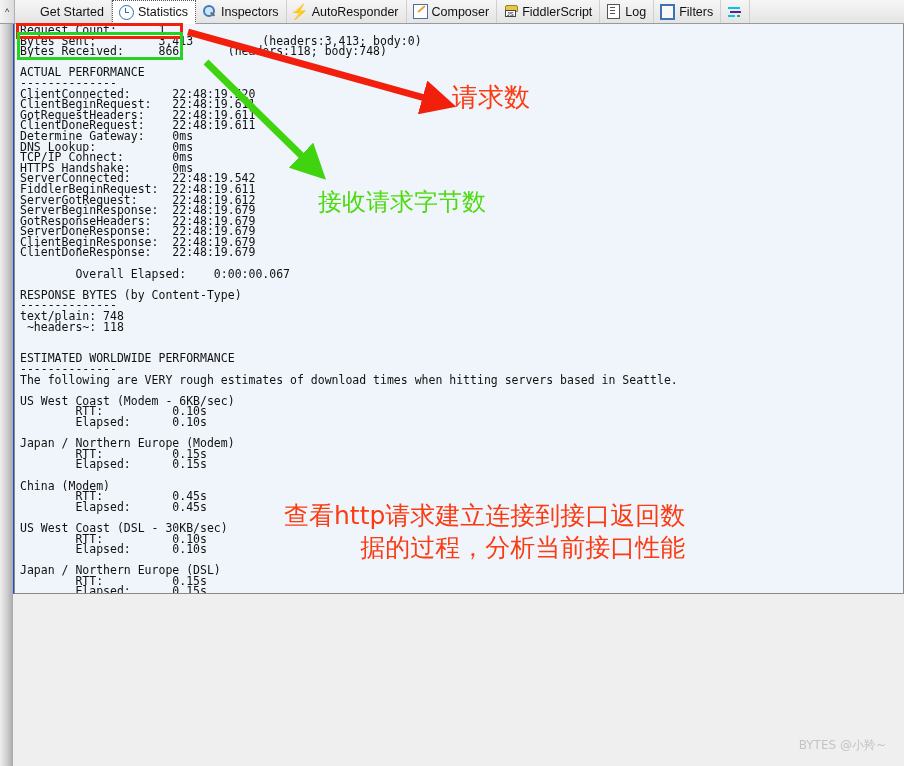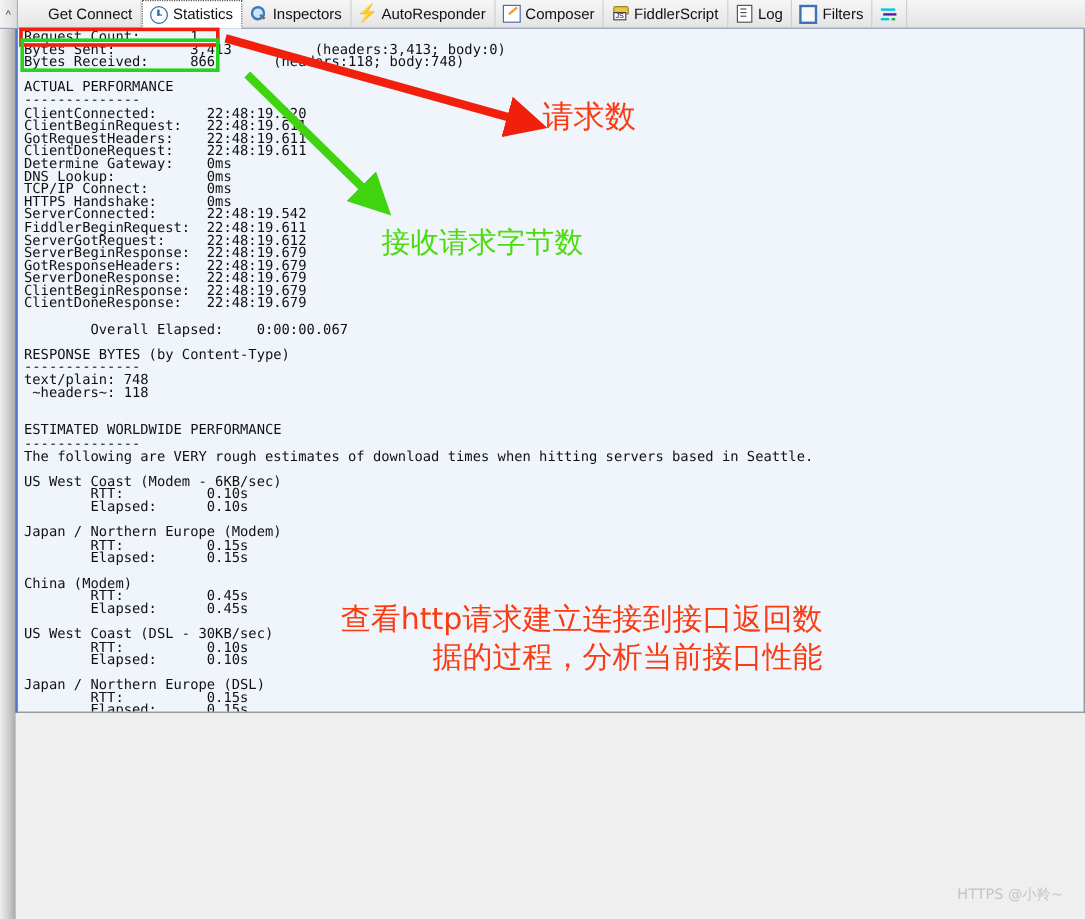--- a/index.html
+++ b/index.html
@@ -121,21 +121,21 @@
 </head>
 <body>
 
 <div id="tabbar">
   <div class="leftnub">
       <span>^</span>
     </div>
 
   <div class="tab">
     <span class="tabicon"></span>
-    <span>Get Connect</span>
+    <span>Get Started</span>
   </div>
 
   <div class="tab selected">
     <span class="tabicon">
         <span class="ic-clock"></span>
       </span>
     <span>Statistics</span>
   </div>
 
   <div class="tab">
@@ -281,13 +281,13 @@
 
 <div class="annot-text" id="green-label">
   <div>接收请求字节数</div>
 </div>
 
 <div class="annot-text" id="red-label-2">
   <div>查看http请求建立连接到接口返回数</div>
   <div>据的过程，分析当前接口性能</div>
 </div>
 
-<div id="watermark">HTTPS @小羚~</div>
+<div id="watermark">BYTES @小羚~</div>
 
 </body></html>

